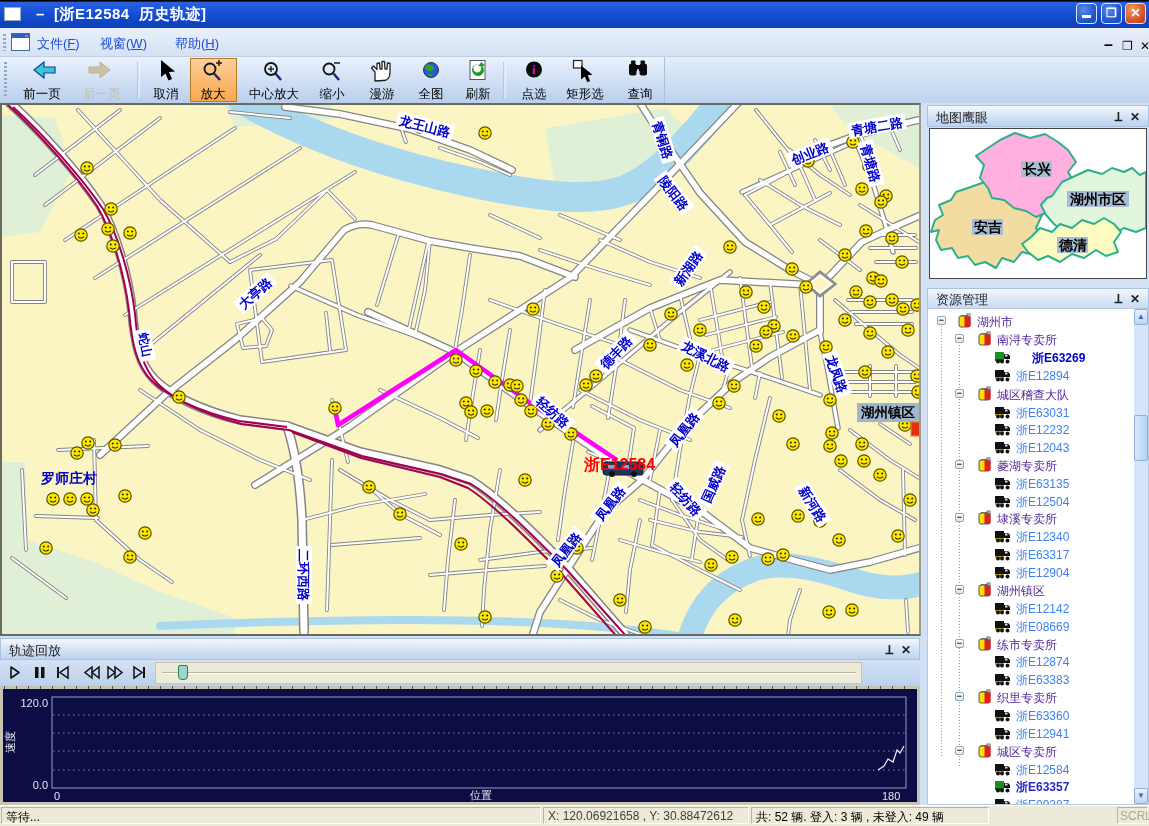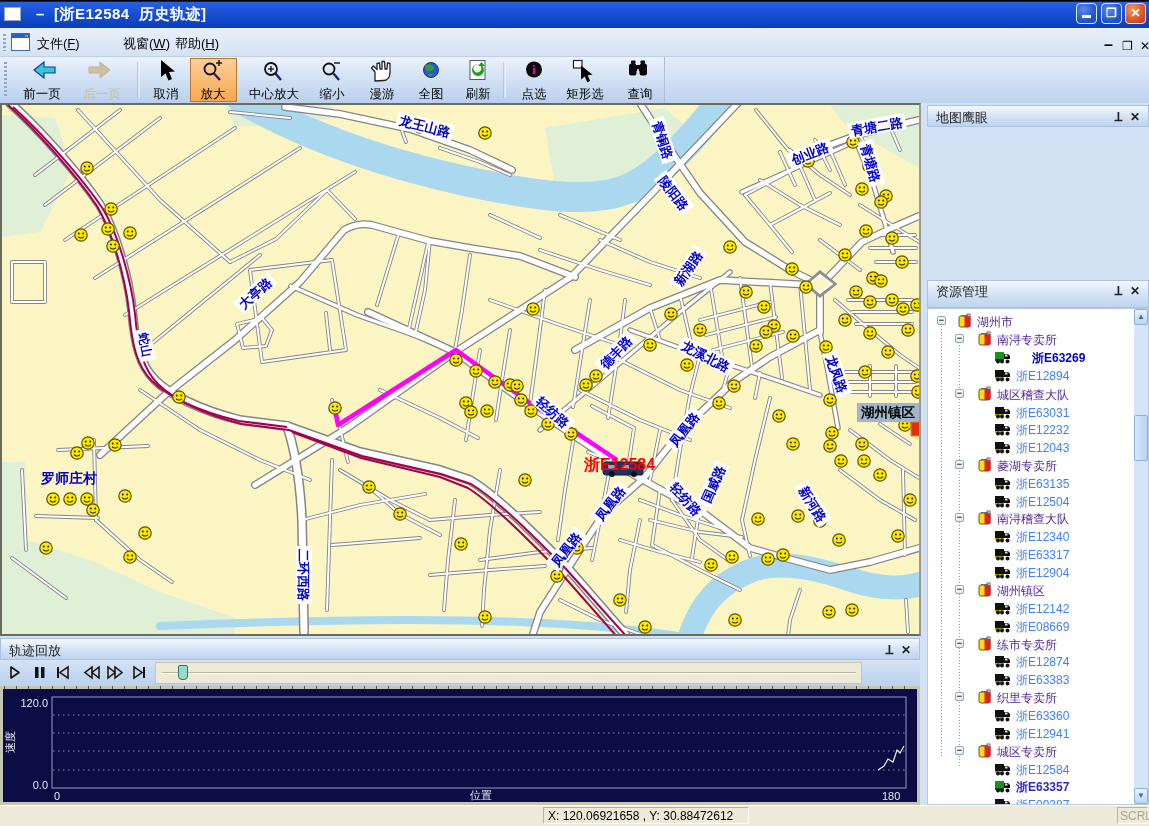--- a/index.html
+++ b/index.html
@@ -11,34 +11,34 @@
 .wbtn{top:3px;width:21px;height:21px;border-radius:4px;border:1px solid #dfe8f6;color:#fff;font-size:12px;text-align:center;line-height:19px;font-weight:bold}
 #bmin{left:1076px;background:radial-gradient(circle at 35% 30%,#5a8ae8,#1c50c8 70%);}
 #bres{left:1101px;background:radial-gradient(circle at 35% 30%,#5a8ae8,#1c50c8 70%);}
 #bclo{left:1125px;background:radial-gradient(circle at 35% 30%,#f0a058,#d6552a 60%,#c03a18);}
 #bmin span{display:block;margin:11px auto 0;width:9px;height:3px;background:#fff}
 
 #menu{left:0;top:28px;width:1149px;height:29px;background:linear-gradient(180deg,#E9F0FA, #D5E2F3);border-bottom:1px solid #c0cfe4}
 #mic{left:11px;top:33px;width:19px;height:18px;background:#fff;border:1px solid #3a6ab0;}
 #mic i{display:block;height:4px;background:#2660c8}
 #mic u{position:absolute;right:1px;top:1px;width:3px;height:2px;background:#e87820}
-.mi{top:35px;font-size:13px;color:#000000}
+.mi{top:35px;font-size:13px;color:#1d4ed8}
 
 #tbar{left:0;top:57px;width:1149px;height:46px;background:linear-gradient(180deg,#E3EDFA,#BED3EE);}
 #tband{left:0;top:57px;width:665px;height:46px;background:linear-gradient(180deg,#EAF2FD,#B9CFEC);border-right:1px solid #aebfd8}
 #zoomhl{left:190px;top:58px;width:47px;height:44px;background:linear-gradient(180deg,#FDCE9C,#F9A84C);border:1px solid #b57A28}
 
 #mapbox{left:0;top:103px;width:921px;height:533px;border:2px solid #6a6a60;border-right-color:#9a9a90;background:#FBF5C3}
 
 .phead{background:linear-gradient(180deg,#F4F8FE 0%,#D8E5F6 45%,#BED3EE 100%);border:1px solid #aac2e2;color:#222;font-size:13px;}
 .phead .t{position:absolute;left:8px;top:3px}
 .phead .pin{position:absolute;top:4px;font-weight:bold;color:#222;font-size:12px}
 #eagleh{left:927px;top:105px;width:222px;height:22px}
 #eagle{left:929px;top:128px;width:218px;height:151px;background:#fff;border:1px solid #444}
-#resh{left:927px;top:280px;width:222px;height:28px}
+#resh{left:927px;top:288px;width:222px;height:28px}
 #tree{left:927px;top:308px;width:222px;height:497px;background:#fff;border:1px solid #b8c8e0;overflow:hidden}
 
 .trow{position:absolute;left:0;height:18px;font-size:12px;white-space:nowrap}
 .trow .tx{position:absolute;top:2px}
 .veh{color:#3b82f6}
 .grp{color:#4c1d95}
 .sel{color:#0000C8;font-weight:bold}
 .sel2{color:#2A2AC8;font-weight:bold}
 .mbox{position:absolute;width:9px;height:9px;border:1px solid #84A7CC;border-radius:2px;background:linear-gradient(180deg,#FDFDF8,#E8E8DC);top:4px;font-size:9px;line-height:7px;text-align:center;color:#222;font-weight:bold}
 .ticon{position:absolute;top:1px;width:16px;height:15px}
@@ -71,21 +71,21 @@
 <div class="abs wbtn" id="bres">❐</div>
 <div class="abs wbtn" id="bclo">✕</div>
 
 <div class="abs" id="menu"></div>
 <div class="abs grip" style="left:3px;top:34px;width:3px;height:17px;background:repeating-linear-gradient(180deg,#8fa8c8 0 2px,transparent 2px 4px)"></div>
 <div class="abs" id="mic">
       <i></i>
       <u></u>
     </div>
 <div class="abs mi" style="left:37px">文件(<span style="text-decoration:underline">F</span>)</div>
-<div class="abs mi" style="left:123px">视窗(<span style="text-decoration:underline">W</span>)</div>
+<div class="abs mi" style="left:100px">视窗(<span style="text-decoration:underline">W</span>)</div>
 <div class="abs mi" style="left:175px">帮助(<span style="text-decoration:underline">H</span>)</div>
 <div class="abs wc" style="left:1104px;top:36px;font-weight:bold">–</div>
 <div class="abs wc" style="left:1122px;top:39px;font-size:12px">❐</div>
 <div class="abs wc" style="left:1140px;top:39px;font-size:12px">✕</div>
 
 <div class="abs" id="tbar"></div>
 <div class="abs" id="tband"></div>
 <div class="abs" style="left:4px;top:62px;width:3px;height:36px;background:repeating-linear-gradient(180deg,#8fa8c8 0 2px,transparent 2px 4px)"></div>
 <div class="abs" id="zoomhl"></div>
 <svg class="abs" style="left:0;top:57px" width="700" height="46" viewBox="0 57 700 46" xmlns="http://www.w3.org/2000/svg" id="toolicons">
@@ -679,20 +679,46 @@
           <text y="5" font-size="13.5" font-weight="bold" fill="#000" text-anchor="middle" font-family="Liberation Sans">湖州镇区</text>
         </g>
 <rect x="911" y="422" width="9" height="14" fill="#E03010" stroke="#F08030"></rect>
 </svg></div>
 
 <div class="abs phead" id="eagleh">
       <span class="t">地图鹰眼</span>
       <span class="pin" style="right:26px">ꓕ</span>
       <span class="pin" style="right:8px">✕</span>
     </div>
+<div class="abs" id="eagle"><svg id="eaglesvg" width="216" height="149" viewBox="930 129 216 149" xmlns="http://www.w3.org/2000/svg">
+<g stroke="#2CB08A" stroke-width="2" stroke-linejoin="round">
+<path fill="#F2DCA2" d="M962,190 L985,182 1000,186 1012,180 1022,190 1032,188 1040,196 1034,208 1042,215 1036,228 1042,238 1032,245 1034,255 1022,252 1014,262 1002,258 996,268 985,262 975,265 968,256 958,258 952,248 941,250 936,240 939,230 931,232 935,220 943,215 939,205 951,200 956,192 Z"></path>
+<path fill="#FFB0E0" d="M1000,140 L1015,133 1030,138 1045,134 1058,142 1068,150 1076,162 1068,172 1074,182 1062,188 1057,198 1046,205 1048,212 1036,217 1026,211 1014,208 1004,200 992,198 988,188 980,178 984,165 976,156 988,148 Z"></path>
+<path fill="#E2F6DE" d="M1052,196 L1062,182 1075,176 1088,170 1102,174 1112,168 1124,172 1132,168 1140,175 1146,172 1146,228 1136,232 1124,228 1112,235 1100,230 1088,236 1076,230 1064,232 1054,224 1046,215 1041,205 1047,198 Z"></path>
+<path fill="#FBFAC0" d="M1030,238 L1040,228 1052,232 1060,224 1072,228 1082,220 1094,224 1104,218 1114,224 1121,232 1114,242 1118,252 1106,256 1096,250 1084,258 1072,254 1060,262 1048,256 1038,260 1028,252 1022,244 Z"></path>
+</g>
+<g font-family="Liberation Sans" font-size="14" font-weight="bold" fill="#000" text-anchor="middle">
+<g>
+            <rect x="1021" y="161" width="31" height="16" fill="#A8BCD4"></rect>
+            <text x="1037" y="174">长兴</text>
+          </g>
+<g>
+            <rect x="1067" y="191" width="62" height="16" fill="#A8BCD4"></rect>
+            <text x="1098" y="204">湖州市区</text>
+          </g>
+<g>
+            <rect x="972" y="219" width="31" height="16" fill="#A8BCD4"></rect>
+            <text x="988" y="232">安吉</text>
+          </g>
+<g>
+            <rect x="1057" y="237" width="31" height="16" fill="#A8BCD4"></rect>
+            <text x="1073" y="250">德清</text>
+          </g>
+</g>
+</svg></div>
 <div class="abs phead" id="resh">
       <span class="t" style="top:2px">资源管理</span>
       <span class="pin" style="right:26px;top:3px">ꓕ</span>
       <span class="pin" style="right:8px;top:3px">✕</span>
     </div>
 <svg width="0" height="0" style="position:absolute">
       <defs>
 <g id="torg">
           <path d="M4,2 h7 v2 h-7 z" fill="#888"></path>
           <rect x="2" y="3" width="11" height="11" rx="2" fill="#FFE000" stroke="#555" stroke-width="1"></rect>
@@ -790,21 +816,21 @@
         <svg class="ticon" style="left:67px">
           <use href="#trkB"></use>
         </svg>
         <span class="tx veh" style="left:88px">浙E12504</span>
       </div>
 <div class="trow" style="top:200px">
         <span class="mbox" style="left:27px">−</span>
         <svg class="ticon" style="left:49px">
           <use href="#torg"></use>
         </svg>
-        <span class="tx grp" style="left:69px">南浔稽查大队</span>
+        <span class="tx grp" style="left:69px">埭溪专卖所</span>
       </div>
 <div class="trow" style="top:218px">
         <svg class="ticon" style="left:67px">
           <use href="#trkB"></use>
         </svg>
         <span class="tx veh" style="left:88px">浙E12340</span>
       </div>
 <div class="trow" style="top:236px">
         <svg class="ticon" style="left:67px">
           <use href="#trkB"></use>
@@ -943,15 +969,17 @@
 <text x="14" y="753" transform="rotate(-90 14 753)" text-anchor="start">速度</text>
 <text x="54" y="800">0</text>
 <text x="470" y="799">位置</text>
 <text x="882" y="800">180</text>
 </g>
 <polyline points="878,770 884,766 888,759 893,762 897,750 900,753 904,746" fill="none" stroke="#F0F0F8" stroke-width="1.2"></polyline>
 </svg>
     </div>
 
 <div class="abs" id="status"></div>
-<div class="abs spanel" style="left:543px;width:206px;color:#000000;border-color:#b8b4a4 #fff #fff #b8b4a4;border-style:solid">X: 120.06921658 , Y: 30.88472612</div>
+<div class="abs spanel" style="left:1px;width:540px;color:#000">等待...</div>
+<div class="abs spanel" style="left:543px;width:206px;color:#404040;border-color:#b8b4a4 #fff #fff #b8b4a4;border-style:solid">X: 120.06921658 , Y: 30.88472612</div>
+<div class="abs spanel" style="left:751px;width:238px;color:#000">共: 52 辆. 登入: 3 辆 , 未登入: 49 辆</div>
 <div class="abs spanel" style="left:1117px;width:31px;color:#aaa692;padding:1px 2px">SCRL</div>
 </div>
 
 </body></html>

